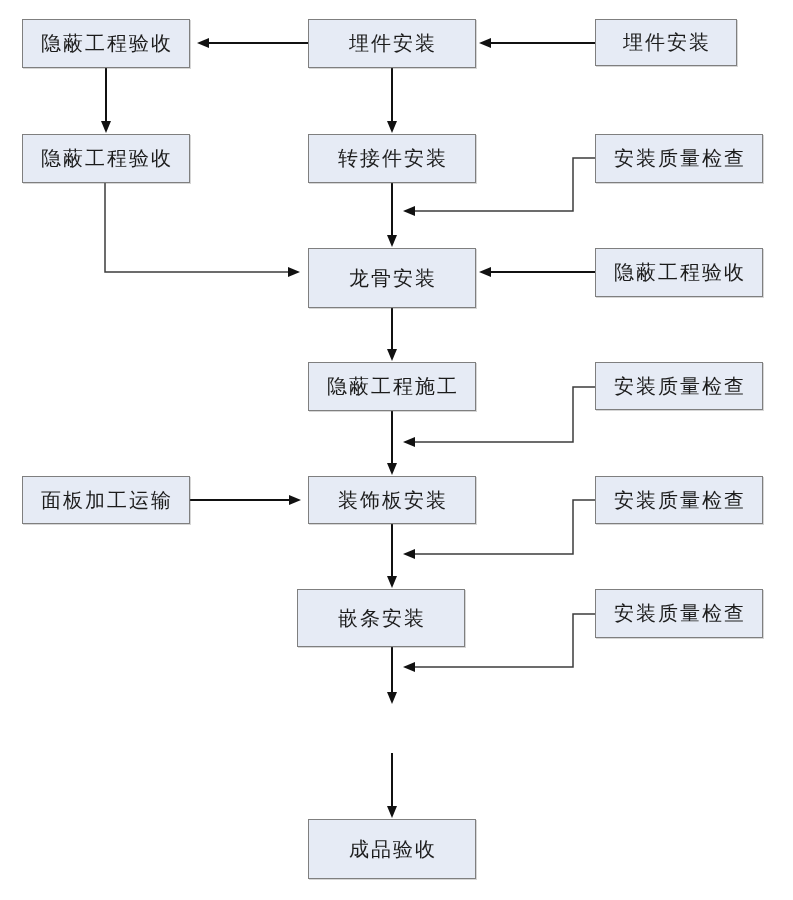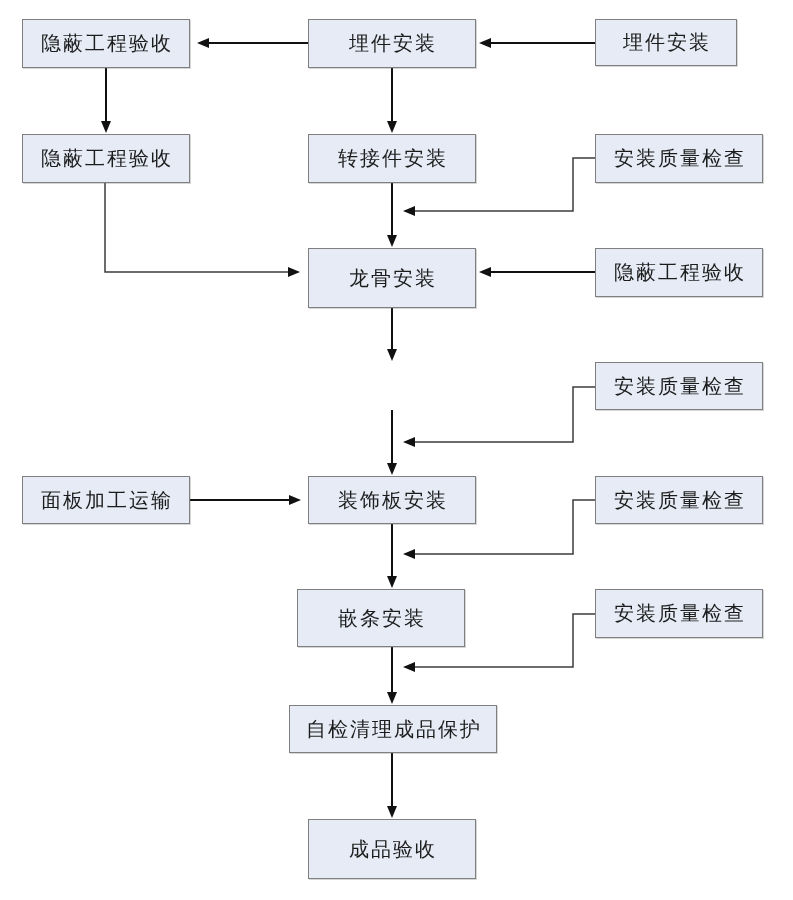--- a/index.html
+++ b/index.html
@@ -124,26 +124,26 @@
   <div class="flow-box" style="left:308px;top:19px;width:168px;height:49px">埋件安装</div>
   <div class="flow-box" style="left:595px;top:19px;width:142px;height:47px">埋件安装</div>
 
   <div class="flow-box" style="left:22px;top:134px;width:168px;height:49px">隐蔽工程验收</div>
   <div class="flow-box" style="left:308px;top:134px;width:168px;height:49px">转接件安装</div>
   <div class="flow-box" style="left:595px;top:134px;width:168px;height:49px">安装质量检查</div>
 
   <div class="flow-box" style="left:308px;top:248px;width:168px;height:60px">龙骨安装</div>
   <div class="flow-box" style="left:595px;top:248px;width:168px;height:49px">隐蔽工程验收</div>
 
+  <div class="flow-box" style="left:308px;top:362px;width:168px;height:49px">隐蔽工程施工</div>
   <div class="flow-box" style="left:595px;top:362px;width:168px;height:48px">安装质量检查</div>
 
   <div class="flow-box" style="left:22px;top:476px;width:168px;height:48px">面板加工运输</div>
   <div class="flow-box" style="left:308px;top:476px;width:168px;height:48px">装饰板安装</div>
   <div class="flow-box" style="left:595px;top:476px;width:168px;height:48px">安装质量检查</div>
 
   <div class="flow-box" style="left:297px;top:589px;width:168px;height:58px">嵌条安装</div>
   <div class="flow-box" style="left:595px;top:589px;width:168px;height:49px">安装质量检查</div>
 
-  <div class="flow-box" style="left:289px;top:705px;width:208px;height:48px">自检清理成品保护</div>
 
   <div class="flow-box" style="left:308px;top:819px;width:168px;height:60px">成品验收</div>
 
 </div>
 
 </body></html>

